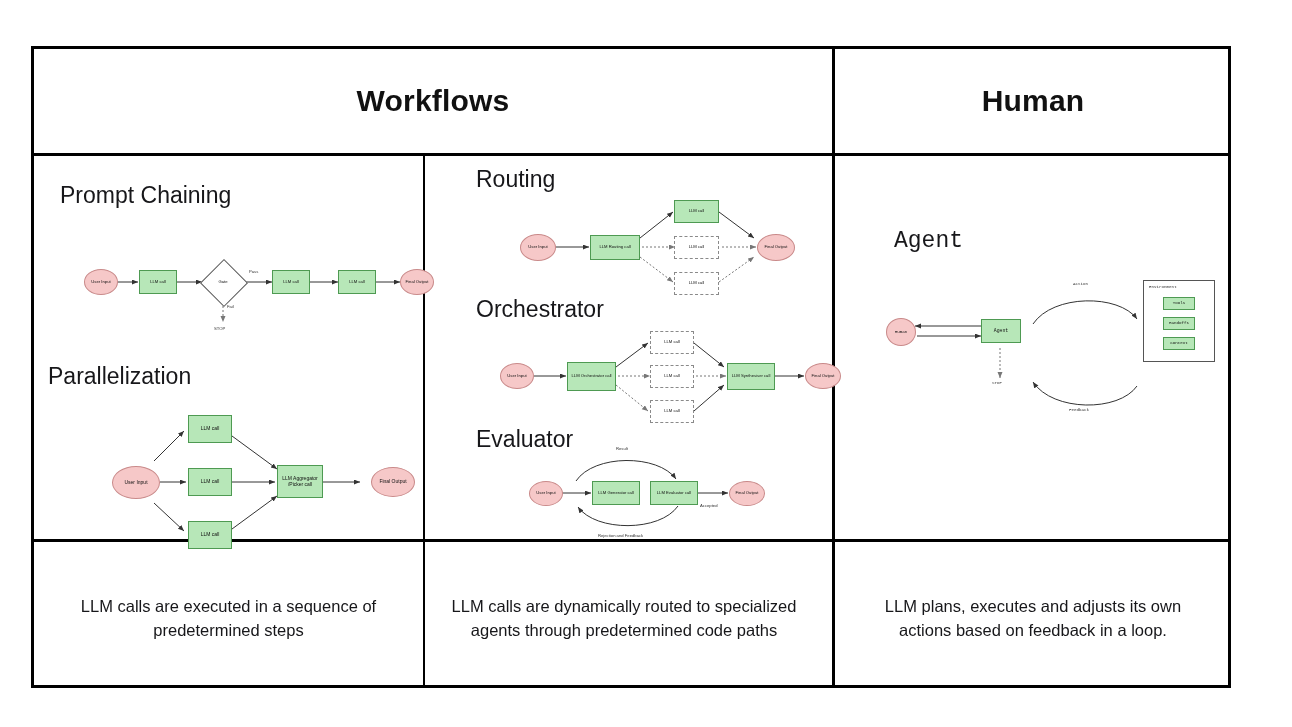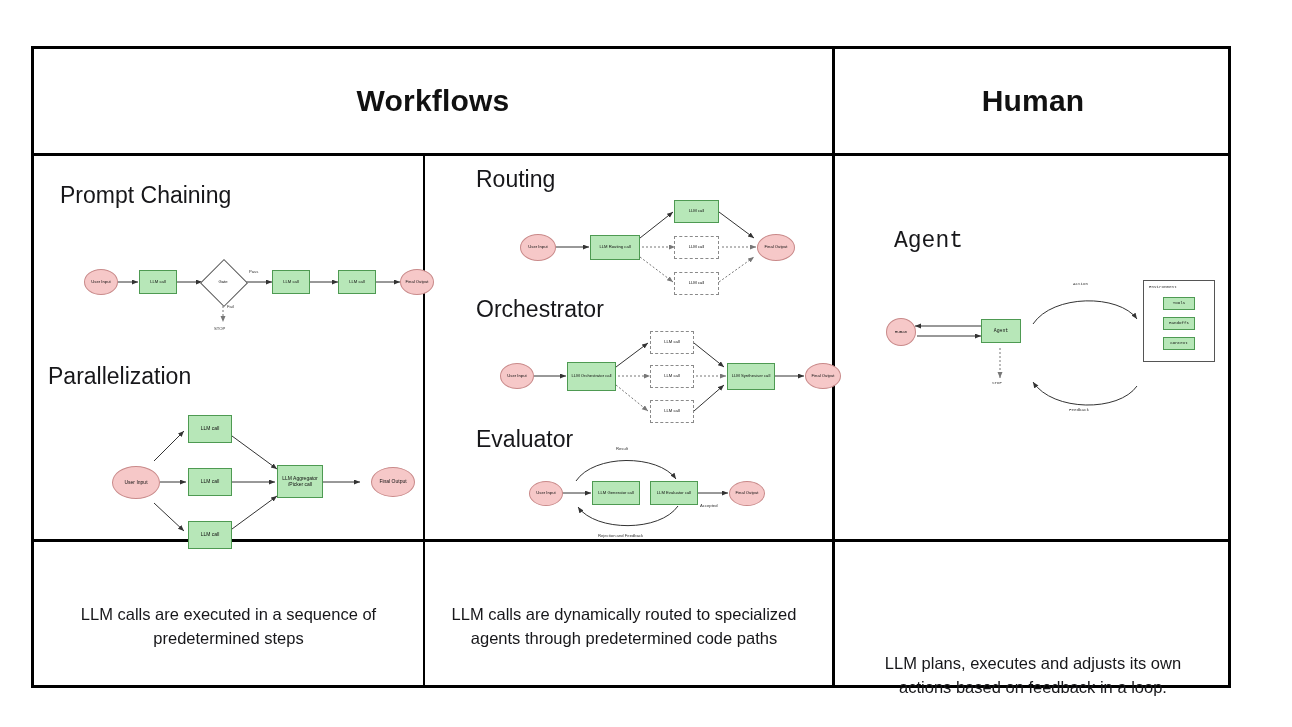--- a/index.html
+++ b/index.html
@@ -24,26 +24,26 @@
   .vline{position:absolute;top:0;bottom:0;width:0;border-left:3px solid #000;}
   .vline.a{left:389px;}
   .vline.b{left:798px;}
   .vline.thin{border-left:2px solid #000;}
 
   .head-cell{position:absolute;top:0;height:100%;display:flex;align-items:center;justify-content:center;}
   .head-cell span{font-size:30px;font-weight:bold;letter-spacing:.2px;}
   .head-workflows{left:0;width:798px;}
   .head-agents{left:801px;width:396px;}
 
-  .cap-cell{position:absolute;top:12px;height:100%;display:flex;align-items:center;justify-content:center;
+  .cap-cell{position:absolute;top:4px;height:100%;display:flex;align-items:center;justify-content:center;
     text-align:center;padding:0 22px;box-sizing:border-box;}
   .cap-cell span{font-size:16.5px;line-height:1.45;color:#17171a;}
   .cap1{left:0;width:389px;}
   .cap2{left:392px;width:406px;padding-left:12px;}
-  .cap3{left:801px;width:396px;align-items:flex-end;}
+  .cap3{left:801px;width:396px;}
 
   .mid-cell{position:absolute;top:0;height:100%;}
   .mid1{left:0;width:389px;}
   .mid2{left:392px;width:406px;}
   .mid3{left:801px;width:396px;font-family:Liberation Mono, monospace;}
 
   .sec-title{position:absolute;font-size:23px;color:#17171a;white-space:nowrap;}
 
   
   .dg{position:absolute;}

